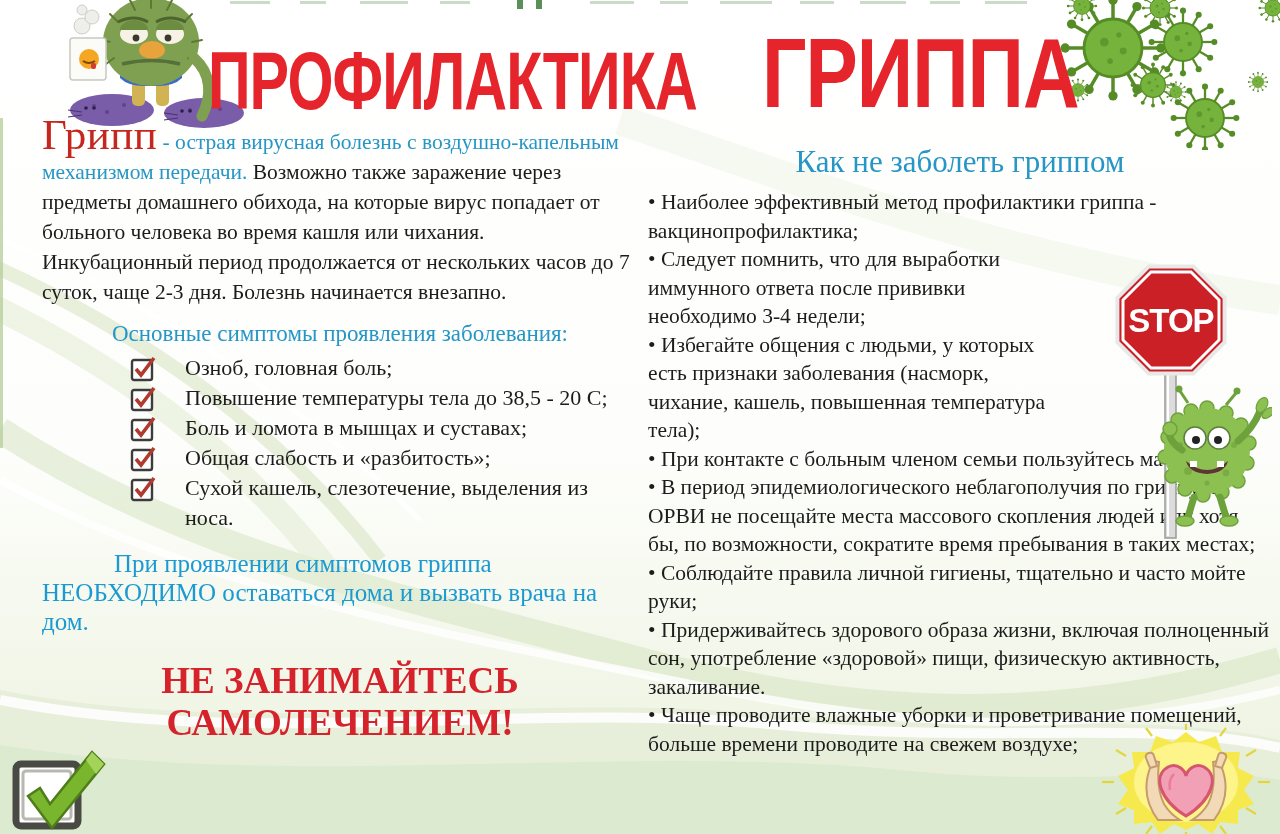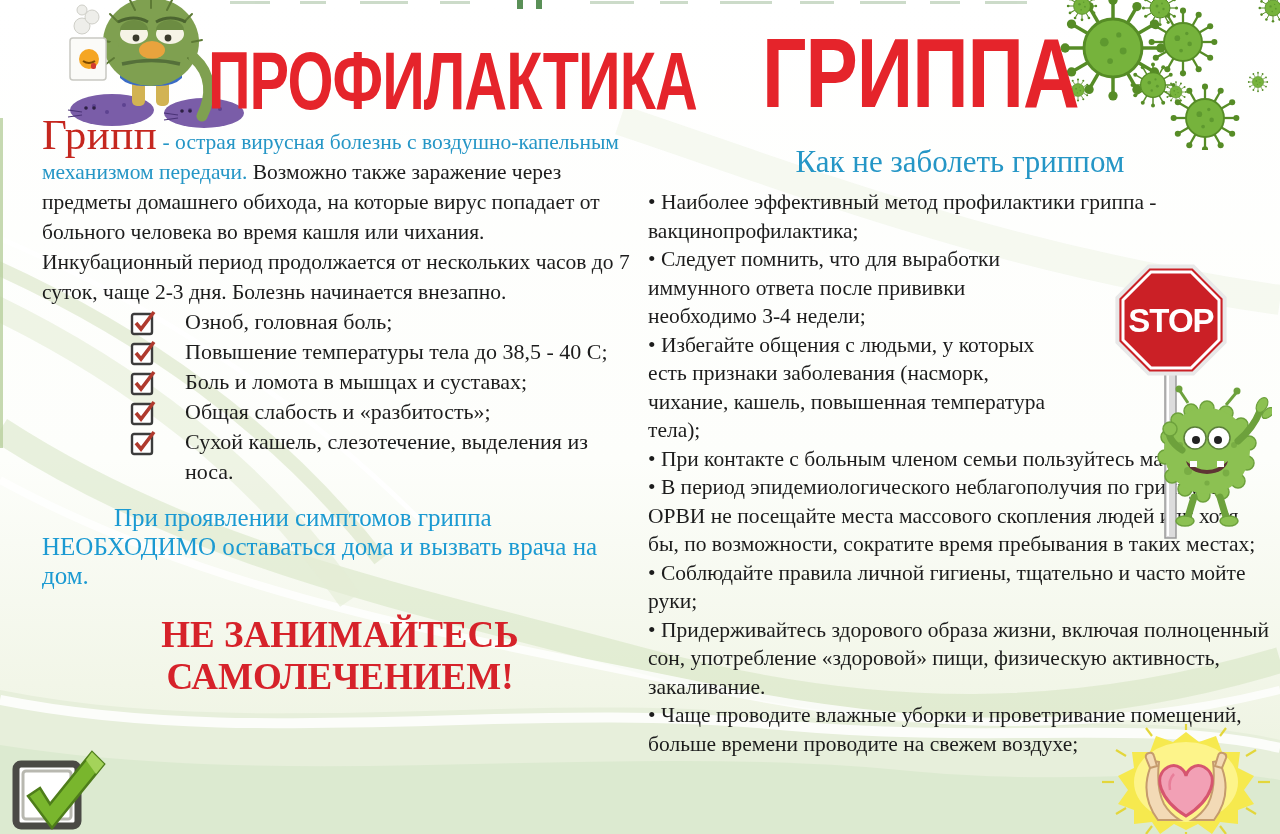--- a/index.html
+++ b/index.html
@@ -205,34 +205,35 @@
     <span class="title-1">ПРОФИЛАКТИКА</span>
     <span class="title-2">ГРИППА</span>
   </div>
 
   <div class="col-left">
     <p class="intro">
       <span class="term">Грипп</span>
       <span class="blue">- острая вирусная болезнь с воздушно-капельным механизмом передачи.</span>
       <span>Возможно также заражение через предметы домашнего обихода, на которые вирус попадает от больного человека во время кашля или чихания. Инкубационный период продолжается от нескольких часов до 7 суток, чаще 2-3 дня. Болезнь начинается внезапно.</span>
     </p>
+    <p class="symptoms-h">Основные симптомы проявления заболевания:</p>
     <ul class="checklist">
       <li>
         <svg class="cbox" width="26" height="26" viewBox="0 0 26 26">
             <rect x="2" y="4" width="20" height="20" rx="2" fill="#fff" stroke="#3c3c3c" stroke-width="2.4"></rect>
             <path d="M6,13 L11,19 L24,2" stroke="#b03a2e" stroke-width="3.6" fill="none"></path>
           </svg>
         <span>Озноб, головная боль;</span>
       </li>
       <li>
         <svg class="cbox" width="26" height="26" viewBox="0 0 26 26">
             <rect x="2" y="4" width="20" height="20" rx="2" fill="#fff" stroke="#3c3c3c" stroke-width="2.4"></rect>
             <path d="M6,13 L11,19 L24,2" stroke="#b03a2e" stroke-width="3.6" fill="none"></path>
           </svg>
-        <span>Повышение температуры тела до 38,5 - 40 С;</span>
+        <span>Повышение температуры тела до 38,5 - 20 С;</span>
       </li>
       <li>
         <svg class="cbox" width="26" height="26" viewBox="0 0 26 26">
             <rect x="2" y="4" width="20" height="20" rx="2" fill="#fff" stroke="#3c3c3c" stroke-width="2.4"></rect>
             <path d="M6,13 L11,19 L24,2" stroke="#b03a2e" stroke-width="3.6" fill="none"></path>
           </svg>
         <span>Боль и ломота в мышцах и суставах;</span>
       </li>
       <li>
         <svg class="cbox" width="26" height="26" viewBox="0 0 26 26">

